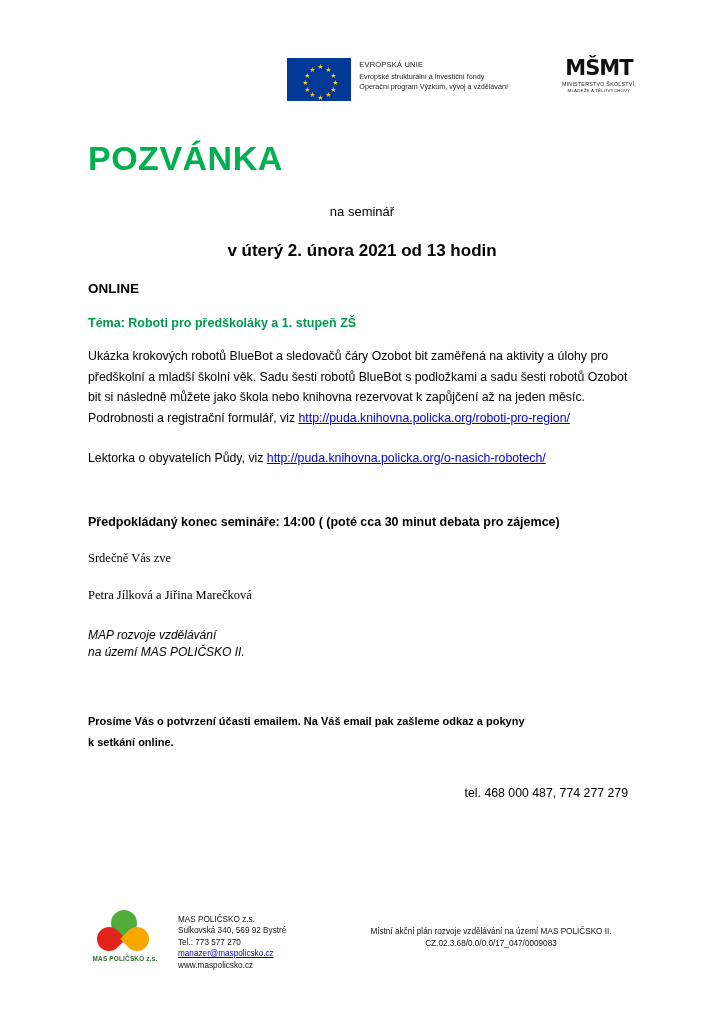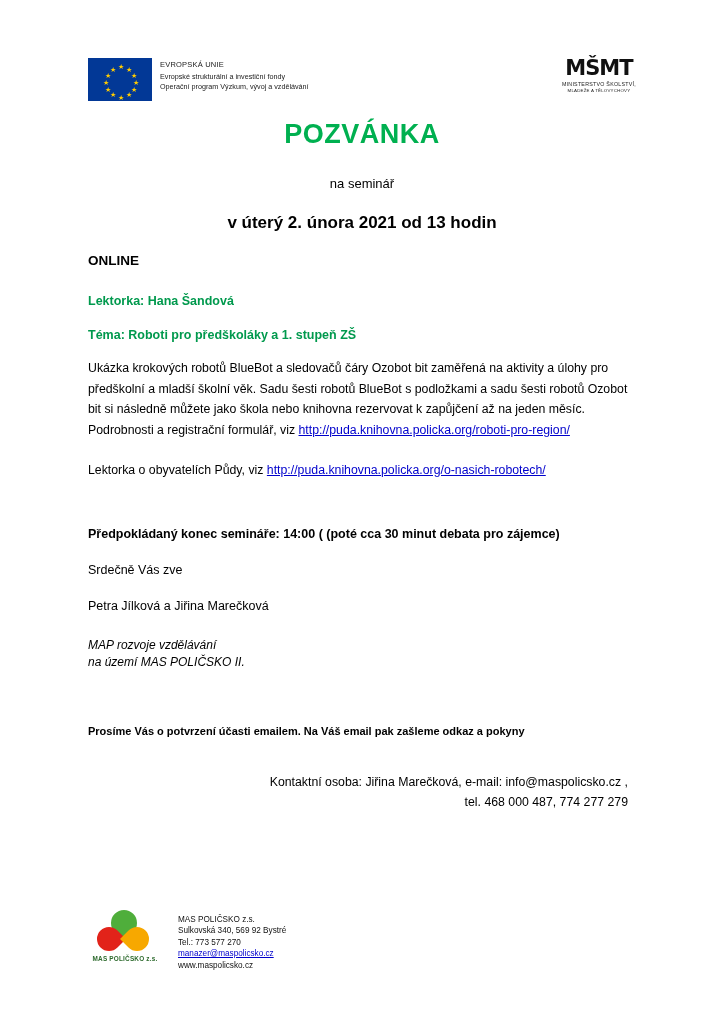--- a/index.html
+++ b/index.html
@@ -20,21 +20,21 @@
     height: 1024px;
     position: relative;
     box-sizing: border-box;
     padding: 0 88px;
   }
 
   
   .header {
     display: flex;
     align-items: flex-start;
-    justify-content: space-between;
+    justify-content: flex-end;
     gap: 54px;
     padding-top: 58px;
   }
   .eu-block {
     display: flex;
     align-items: flex-start;
     gap: 8px;
   }
   .eu-flag {
     width: 64px;
@@ -85,26 +85,26 @@
   }
   .msmt-sub2 {
     font-size: 4.4px;
     letter-spacing: .2px;
     color: #222;
     margin-top: 1px;
   }
 
   
   .title {
-    text-align: center;
+    text-align: left;
     color: #00b050;
-    font-size: 27px;
+    font-size: 34px;
     font-weight: bold;
     letter-spacing: .5px;
-    margin-top: 18px;
+    margin-top: 38px;
   }
   .subtitle {
     text-align: center;
     font-size: 13px;
     margin-top: 26px;
   }
   .datetime {
     text-align: center;
     font-size: 17px;
     font-weight: bold;
@@ -140,20 +140,21 @@
     margin-top: 20px;
   }
   .bold-line {
     font-size: 12.5px;
     font-weight: bold;
     margin-top: 46px;
   }
   .plain-line {
     font-size: 12.5px;
     margin-top: 22px;
+    font-family: Liberation Serif, serif;
   }
   .italic-block {
     font-size: 12px;
     font-style: italic;
     margin-top: 24px;
     line-height: 17px;
   }
   .notice {
     font-size: 11px;
     font-weight: bold;
@@ -281,42 +282,41 @@
       <div class="msmt-sub2">MLÁDEŽE A TĚLOVÝCHOVY</div>
     </div>
 
   </div>
 
   <div class="title">POZVÁNKA</div>
   <div class="subtitle">na seminář</div>
   <div class="datetime">v úterý 2. února 2021 od 13 hodin</div>
   <div class="online">ONLINE</div>
 
-  <div class="green-line">Lektorka: Hana Šandová</div>
   <div class="green-line second">Téma: Roboti pro předškoláky a 1. stupeň ZŠ</div>
 
   <div class="para"><span>Ukázka krokových robotů BlueBot a sledovačů čáry Ozobot bit zaměřená na aktivity a úlohy pro předškolní a mladší školní věk. Sadu šesti robotů BlueBot s podložkami a sadu šesti robotů Ozobot bit si následně můžete jako škola nebo knihovna rezervovat k zapůjčení až na jeden měsíc. Podrobnosti a registrační formulář, viz </span><a href="#">http://puda.knihovna.policka.org/roboti-pro-region/</a></div>
 
   <div class="para info"><span>Lektorka o obyvatelích Půdy, viz </span><a href="#">http://puda.knihovna.policka.org/o-nasich-robotech/</a></div>
 
   <div class="bold-line">Předpokládaný konec semináře: 14:00 ( (poté cca 30 minut debata pro zájemce)</div>
   <div class="plain-line">Srdečně Vás zve</div>
   <div class="plain-line">Petra Jílková a Jiřina Marečková</div>
 
   <div class="italic-block">
     <div>MAP rozvoje vzdělávání</div>
     <div>na území MAS POLIČSKO II.</div>
   </div>
 
   <div class="notice">
     <div>Prosíme Vás o potvrzení účasti emailem. Na Váš email pak zašleme odkaz a pokyny</div>
+    <div>k setkání online.</div>
   </div>
 
   <div class="contact">
-    <div>Kontaktní osoba: Jiřina Marečková, e-mail: info@maspolicsko.cz ,</div>
     <div>tel. 468 000 487, 774 277 279</div>
   </div>
 
   <div class="footer">
 
     <div class="footer-logo">
       <div class="mas-mark">
         <span class="leaf g"></span>
         <span class="leaf r"></span>
         <span class="leaf y"></span>
@@ -325,16 +325,20 @@
     </div>
 
     <div class="footer-addr">
       <div>MAS POLIČSKO z.s.</div>
       <div>Sulkovská 340, 569 92  Bystré</div>
       <div>Tel.: 773 577 270</div>
       <div><a href="#">manazer@maspolicsko.cz</a></div>
       <div>www.maspolicsko.cz</div>
     </div>
 
+    <div class="footer-project">
+      <div>Místní akční plán rozvoje vzdělávání na území MAS POLIČSKO II.</div>
+      <div>CZ.02.3.68/0.0/0.0/17_047/0009083</div>
+    </div>
 
   </div>
 
 </div>
 
 </body></html>

